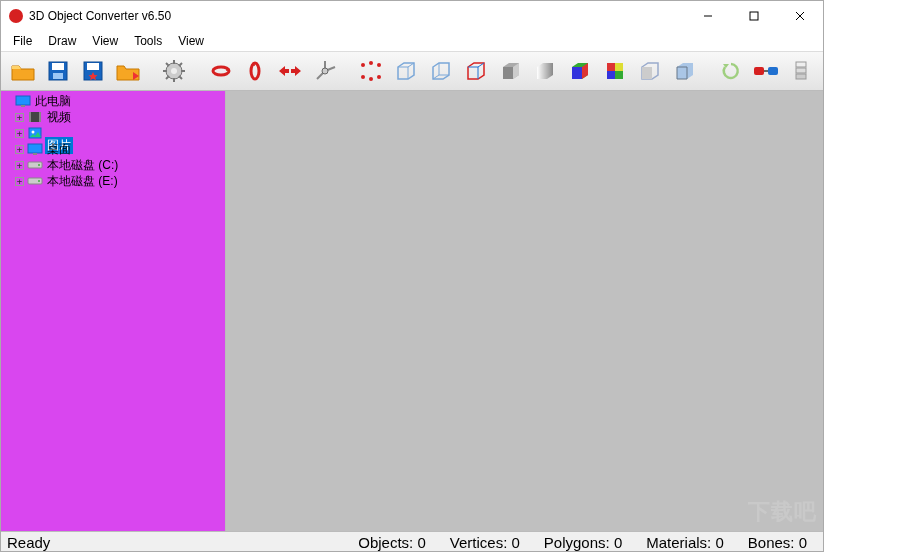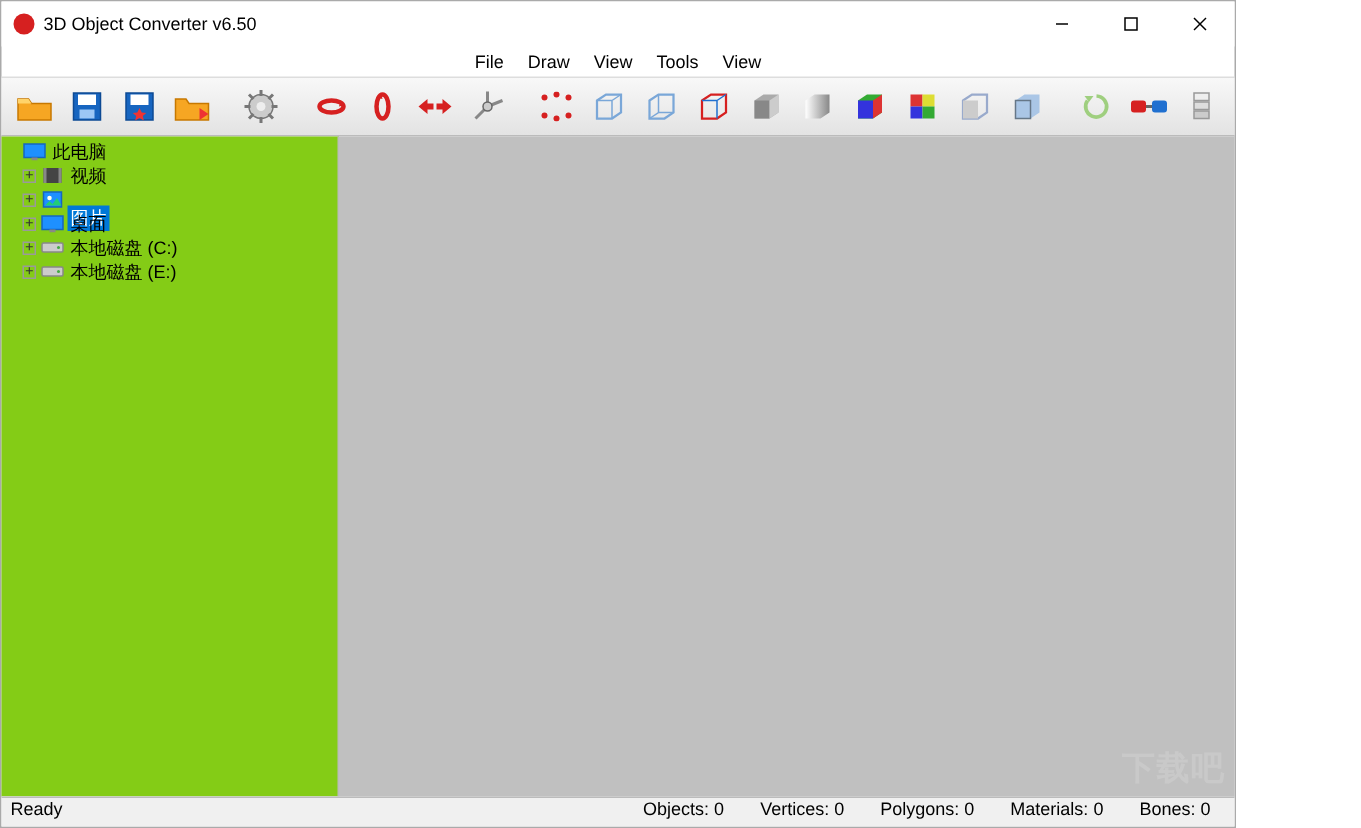--- a/index.html
+++ b/index.html
@@ -3,39 +3,39 @@
 <meta charset="utf-8">
 <style>
 * { margin:0; padding:0; box-sizing:border-box; }
 body { font-family:"Segoe UI","Microsoft YaHei",sans-serif; font-size:12px; background:#fff; }
 .window { width:824px; height:552px; background:#fff; display:flex; flex-direction:column; border:1px solid #aaa; }
 .titlebar { height:30px; display:flex; align-items:center; padding:0 0 0 8px; background:#fff; }
 .titlebar .app-icon { width:14px; height:14px; background:#d62020; border-radius:50%; margin-right:6px; }
 .titlebar .title { font-size:12px; color:#000; flex:1; }
 .titlebar .controls { display:flex; }
 .titlebar .controls div { width:46px; height:30px; display:flex; align-items:center; justify-content:center; font-size:14px; color:#000; }
-.menubar { height:20px; display:flex; align-items:center; padding:0 4px;justify-content:center; }
+.menubar { height:20px; display:flex; align-items:center; padding:0 4px; }
 .menubar .item { padding:2px 8px; font-size:12px; color:#000; cursor:default; }
 .toolbar { height:40px; background:linear-gradient(#f8f8f8,#e3e3e3); border-top:1px solid #ddd; border-bottom:1px solid #bbb; display:flex; align-items:center; padding:0 6px; gap:2px; }
 .toolbar .btn { width:34px; height:34px; display:flex; align-items:center; justify-content:center; border:1px solid transparent; border-radius:2px; }
 .toolbar .sep { width:10px; }
 .content { flex:1; display:flex; min-height:0; }
-.sidebar { width:225px; background:#84cc16; border-right:1px solid #bbb; overflow:auto; }
+.sidebar { width:225px; background:#d946ef; border-right:1px solid #bbb; overflow:auto; }
 .tree { padding:2px 0; }
 .tree-item { display:flex; align-items:center; height:16px; padding:0 2px; white-space:nowrap; }
 .tree-item .exp { width:14px; text-align:center; font-size:9px; color:#333; border:1px solid #9a9a9a; width:9px; height:9px; line-height:7px; margin-right:3px; font-family:monospace; }
 .tree-item .noexp { width:12px; }
 .tree-item .icon { width:16px; height:14px; display:flex; align-items:center; justify-content:center; margin-right:2px; }
 .tree-item .label { font-size:12px; color:#000; padding:0 2px; }
 .tree-item.selected .label { background:#0078d7; color:#fff;margin-top:24px; }
 .tree-item.depth1 { padding-left:2px; }
 .tree-item.depth2 { padding-left:14px; }
 .viewport { flex:1; background:#c0c0c0; position:relative; }
 .watermark { position:absolute; right:6px; bottom:4px; font-size:22px; color:rgba(255,255,255,0.15); font-weight:bold; letter-spacing:1px; }
-.statusbar { height:20px; border-top:1px solid #bbb; background:#f0f0f0; display:flex; align-items:flex-start; font-size:12px; padding:0 6px; }
+.statusbar { height:20px; border-top:1px solid #bbb; background:#f0f0f0; display:flex; align-items:flex-end; font-size:15px; padding:0 6px; }
 .statusbar .left { flex:1; }
 .statusbar .right { display:flex; gap:24px; padding-right:10px; }
 svg { display:block; }
 </style>
 </head>
 <body>
 
 <div class="window">
 
   <div class="titlebar">

